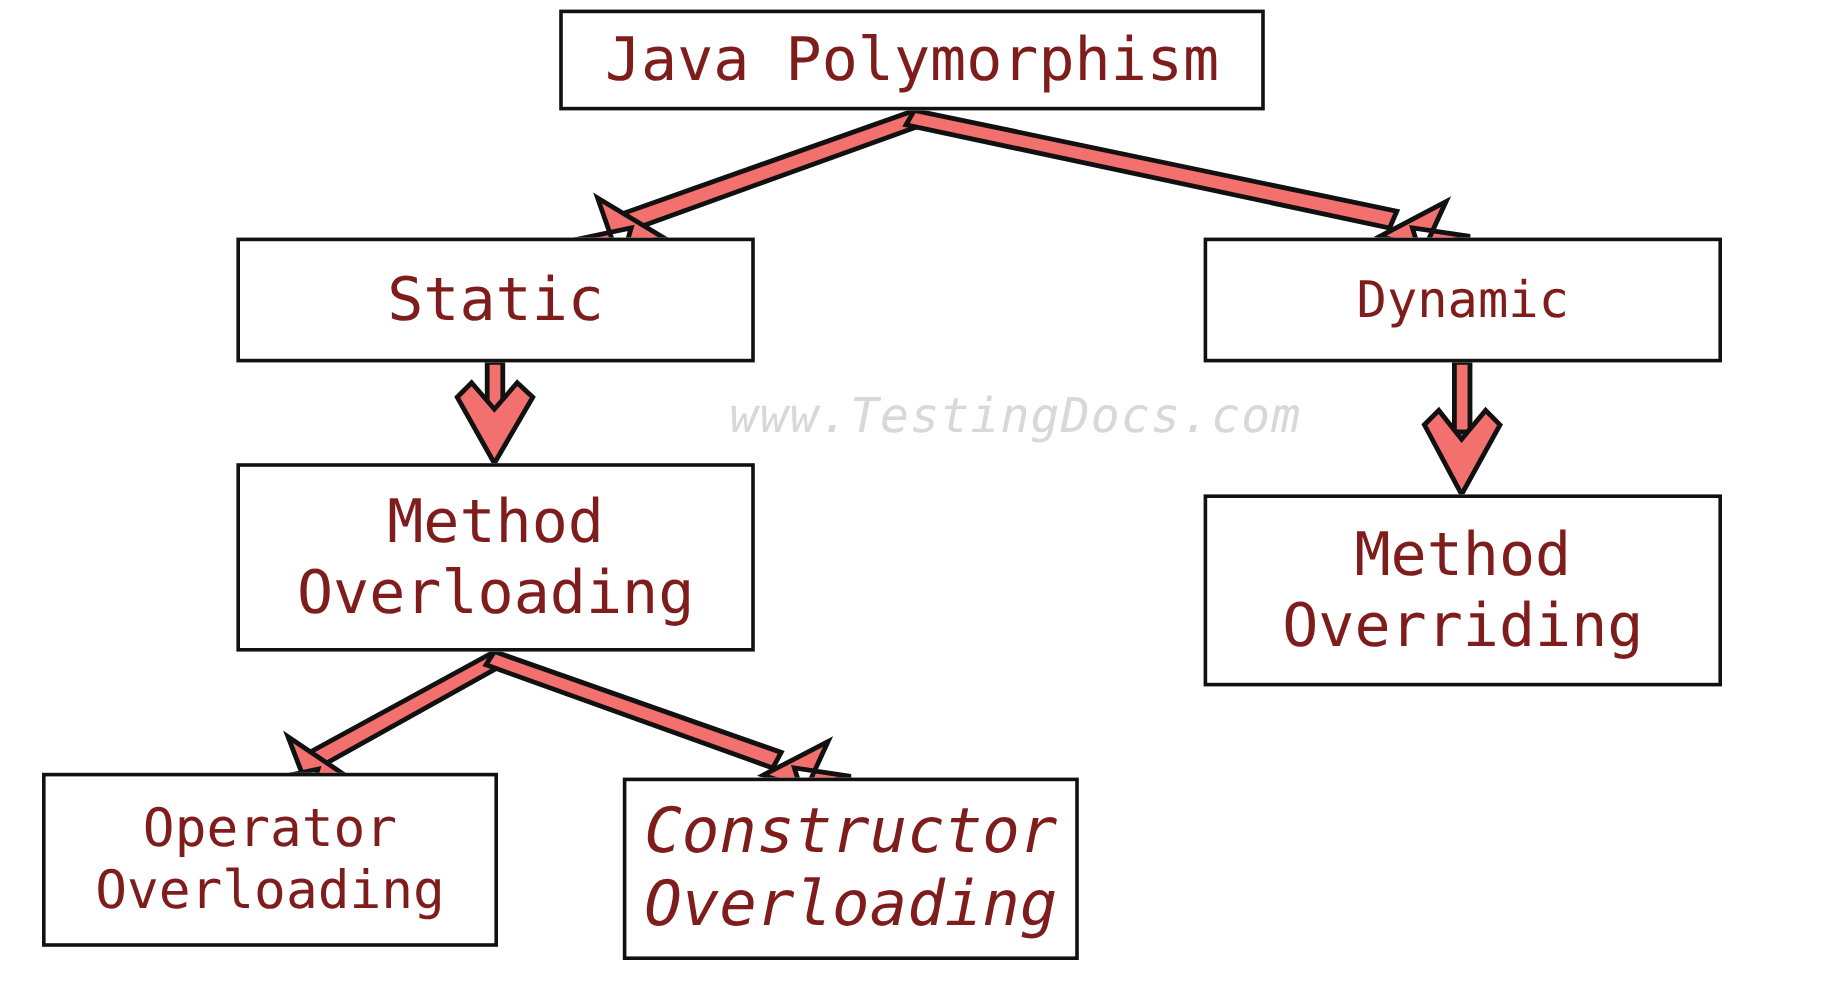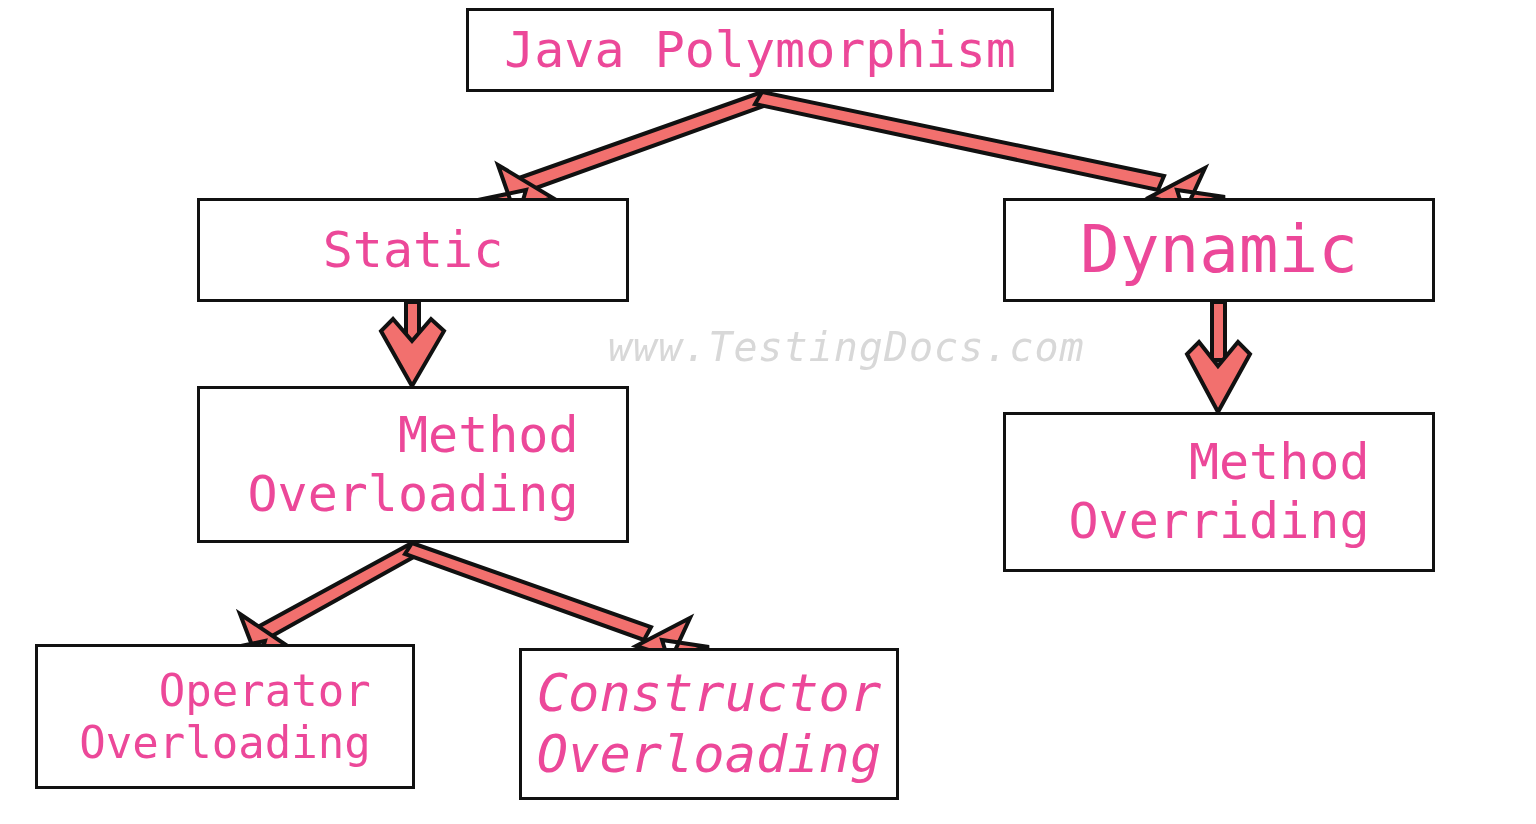--- a/index.html
+++ b/index.html
@@ -23,30 +23,30 @@
     height: 824px;
   }
   .node {
     position: absolute;
     box-sizing: border-box;
     background: #ffffff;
     border: 3px solid #111111;
     display: flex;
     align-items: center;
     justify-content: center;
-    text-align: right;
-    color: #ec4899;
+    text-align: center;
+    color: #7f1d1d;
     line-height: 1.18;
     white-space: pre-line;
     letter-spacing: 0px;
     z-index: 3;
   }
   #node-root      { left: 466px; top: 8px;   width: 588px; height: 84px;  font-size: 50px; }
   #node-static    { left: 197px; top: 198px; width: 432px; height: 104px; font-size: 50px; }
-  #node-dynamic   { left: 1003px;top: 198px; width: 432px; height: 104px; font-size: 66px; }
+  #node-dynamic   { left: 1003px;top: 198px; width: 432px; height: 104px; font-size: 42px; }
   #node-mol       { left: 197px; top: 386px; width: 432px; height: 157px; font-size: 50px; }
   #node-mor       { left: 1003px;top: 412px; width: 432px; height: 160px; font-size: 50px; }
   #node-opol      { left: 35px;  top: 644px; width: 380px; height: 145px; font-size: 44px; }
   #node-ctol      { left: 519px; top: 648px; width: 380px; height: 152px; font-size: 52px; font-style: italic; }
 
   #watermark {
     position: absolute;
     left: 608px;
     top: 324px;
     font-size: 40px;

